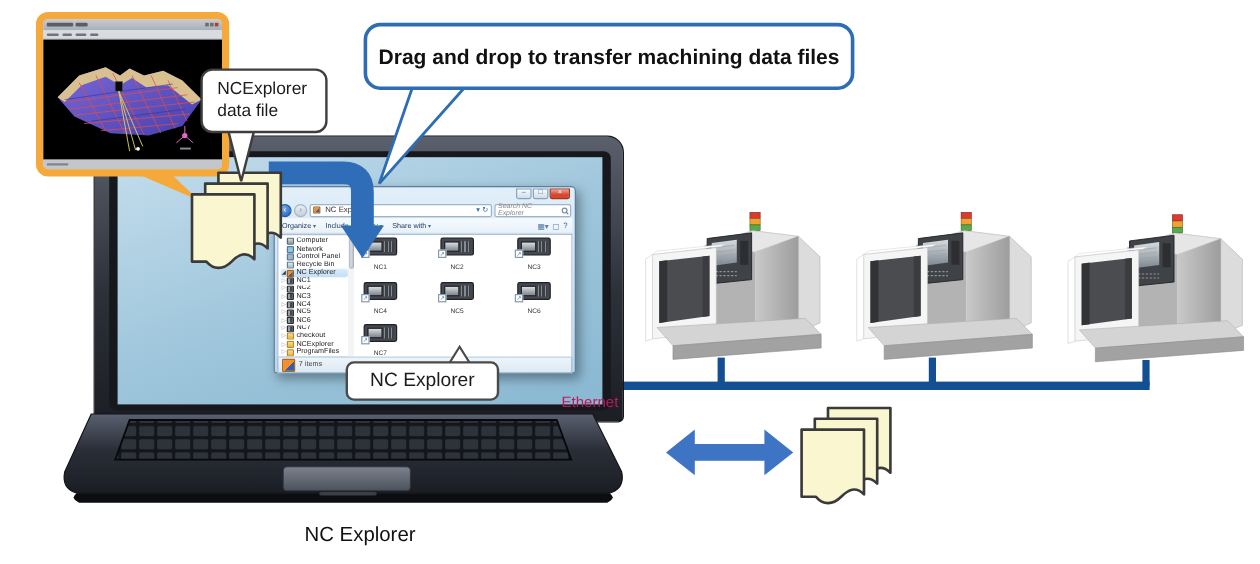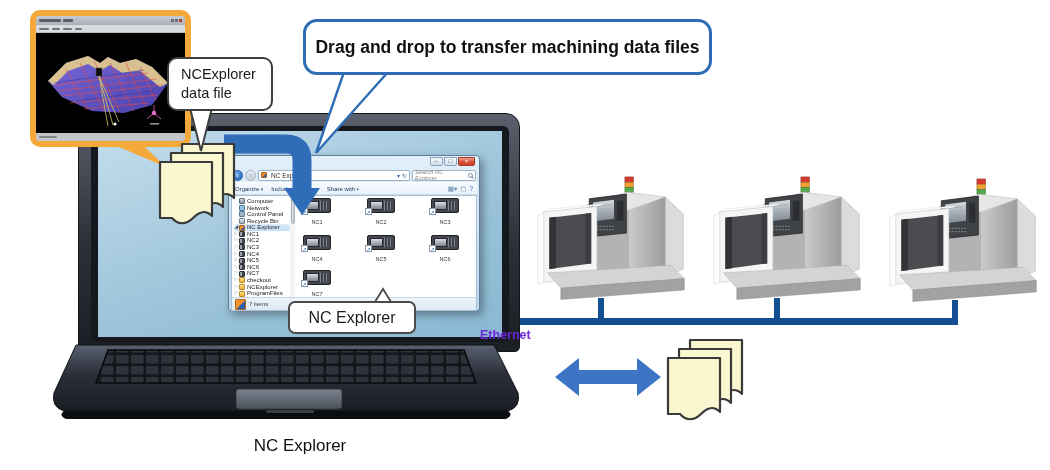--- a/index.html
+++ b/index.html
@@ -98,21 +98,21 @@
   .bubble{position:absolute;background:#fff;display:flex;align-items:center;justify-content:center;z-index:8;}
   #dragdrop-bubble{left:303px;top:19px;width:409px;height:56px;border:3px solid #2e6db4;border-radius:14px;
       font-weight:bold;font-size:17.5px;color:#111;}
   #machining-top-bubble{left:167px;top:57px;width:106px;height:54px;border:2.5px solid #3e3e3e;border-radius:10px;
       font-size:14.5px;color:#1c1c1c;flex-direction:column;align-items:flex-start;justify-content:center;
       padding-left:12px;line-height:1.3;}
   #nc-bubble{left:288px;top:301px;width:128px;height:33px;border:2px solid #4a4a4a;border-radius:7px;
       font-size:16px;color:#1c1c1c;}
 
   
-  #ethernet-label{left:480px;top:328px;font-size:12.5px;font-weight:bold;color:#6d28d9;z-index:9;}
+  #ethernet-label{left:468px;top:328px;font-size:12.5px;font-weight:normal;color:#be185d;z-index:9;}
   #machining-bottom-label{left:752px;top:364px;font-size:15px;color:#222;z-index:1;}
   .layer{left:0;top:0;width:1050px;height:470px;pointer-events:none;}
 </style>
 </head>
 <body>
 
 <div id="stage">
 
   <svg class="abs layer" style="z-index:1">
     <defs>

